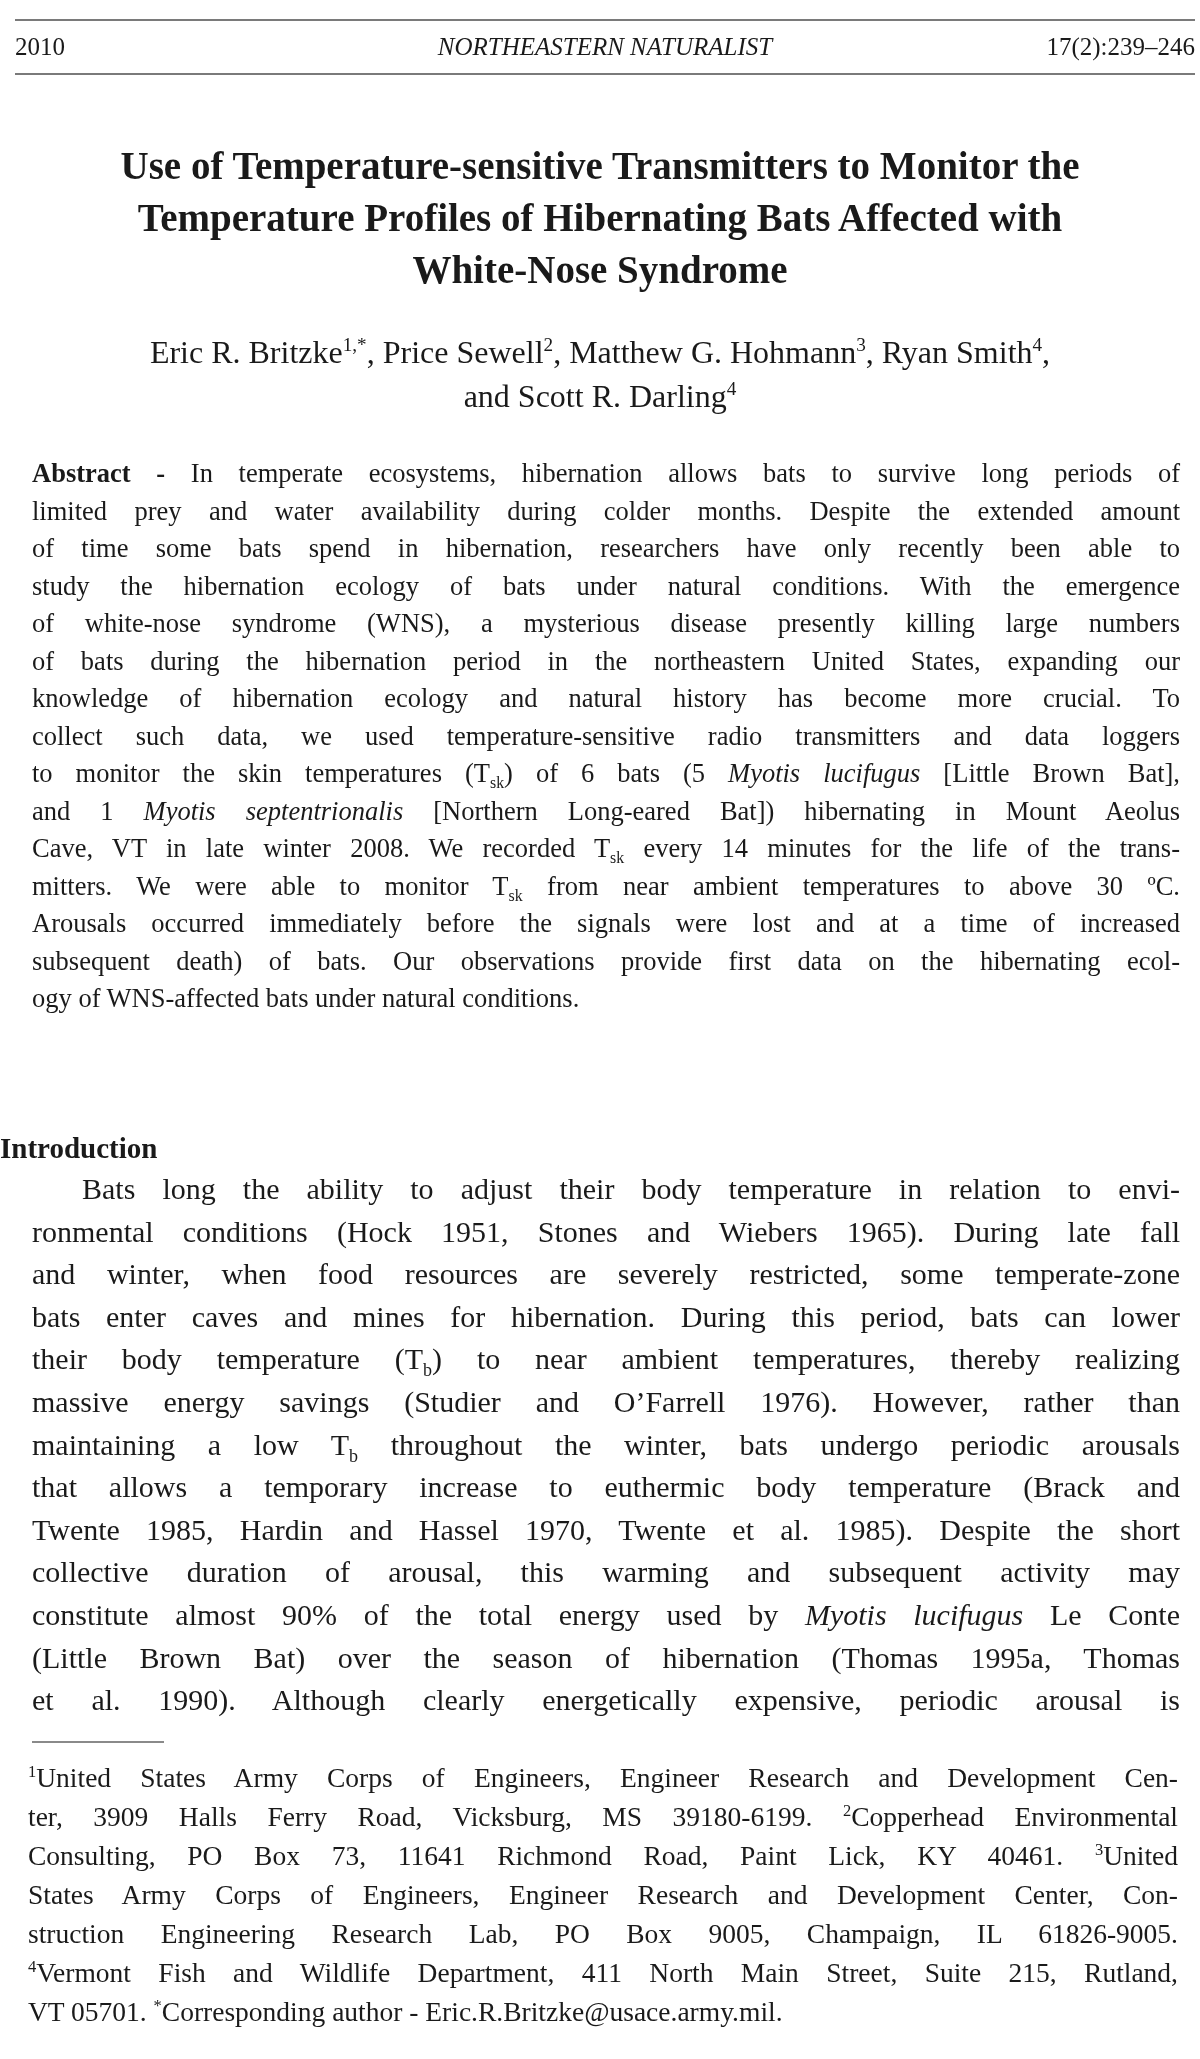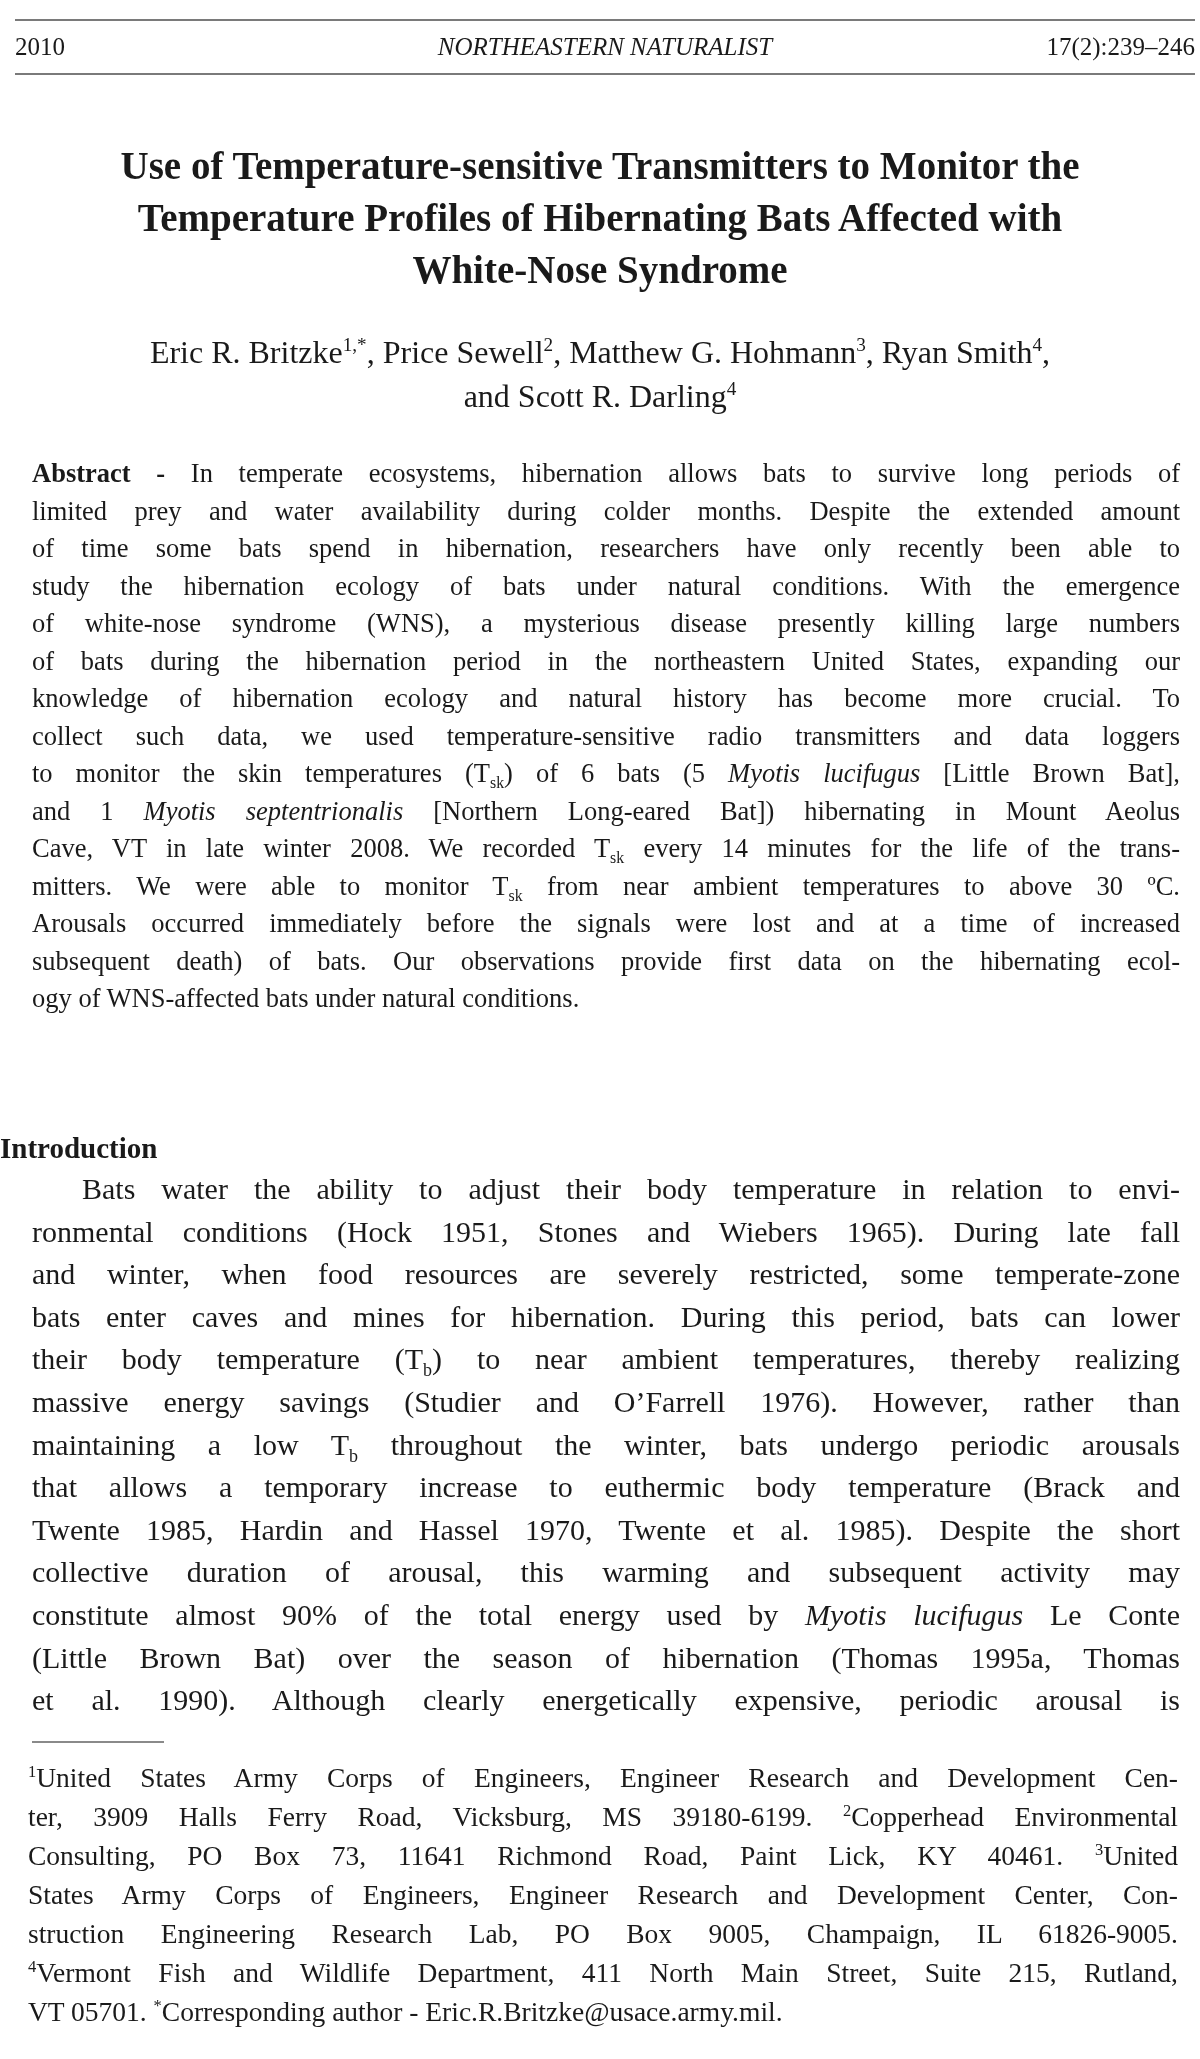--- a/index.html
+++ b/index.html
@@ -79,21 +79,21 @@
     <span class="line" style="white-space: nowrap; display: block;"><span style="white-space: nowrap;"><span>Cave, VT in late winter 2008. We recorded T</span><sub>sk</sub><span> every 14 minutes for the life of the trans-</span></span></span>
     <span class="line" style="white-space: nowrap; display: block;"><span style="white-space: nowrap;"><span>mitters. We were able to monitor T</span><sub>sk</sub><span> from near ambient temperatures to above 30 ºC.</span></span></span>
     <span class="line" style="white-space: nowrap; display: block;"><span style="white-space: nowrap;">Arousals occurred immediately before the signals were lost and at a time of increased</span></span>
     <span class="line" style="white-space: nowrap; display: block;"><span style="white-space: nowrap;">subsequent death) of bats. Our observations provide first data on the hibernating ecol-</span></span>
     <span class="line last">ogy of WNS-affected bats under natural conditions.</span>
   </div>
 
   <div class="section-heading">Introduction</div>
 
   <div class="block intro">
-    <span class="line indent" style="white-space: nowrap; display: block;"><span style="white-space: nowrap;">Bats water the ability to adjust their body temperature in relation to envi-</span></span>
+    <span class="line indent" style="white-space: nowrap; display: block;"><span style="white-space: nowrap;">Bats long the ability to adjust their body temperature in relation to envi-</span></span>
     <span class="line" style="white-space: nowrap; display: block;"><span style="white-space: nowrap;">ronmental conditions (Hock 1951, Stones and Wiebers 1965). During late fall</span></span>
     <span class="line" style="white-space: nowrap; display: block;"><span style="white-space: nowrap;">and winter, when food resources are severely restricted, some temperate-zone</span></span>
     <span class="line" style="white-space: nowrap; display: block;"><span style="white-space: nowrap;">bats enter caves and mines for hibernation. During this period, bats can lower</span></span>
     <span class="line" style="white-space: nowrap; display: block;"><span style="white-space: nowrap;"><span>their body temperature (T</span><sub>b</sub><span>) to near ambient temperatures, thereby realizing</span></span></span>
     <span class="line" style="white-space: nowrap; display: block;"><span style="white-space: nowrap;">massive energy savings (Studier and O’Farrell 1976). However, rather than</span></span>
     <span class="line" style="white-space: nowrap; display: block;"><span style="white-space: nowrap; letter-spacing: -0.000211149px;"><span>maintaining a low T</span><sub>b</sub><span> throughout the winter, bats undergo periodic arousals</span></span></span>
     <span class="line" style="white-space: nowrap; display: block;"><span style="white-space: nowrap;">that allows a temporary increase to euthermic body temperature (Brack and</span></span>
     <span class="line" style="white-space: nowrap; display: block;"><span style="white-space: nowrap;">Twente 1985, Hardin and Hassel 1970, Twente et al. 1985). Despite the short</span></span>
     <span class="line" style="white-space: nowrap; display: block;"><span style="white-space: nowrap;">collective duration of arousal, this warming and subsequent activity may</span></span>
     <span class="line" style="white-space: nowrap; display: block;"><span style="white-space: nowrap; word-spacing: 0.00130208px;"><span>constitute almost 90% of the total energy used by </span><em>Myotis lucifugus</em><span> Le Conte</span></span></span>

